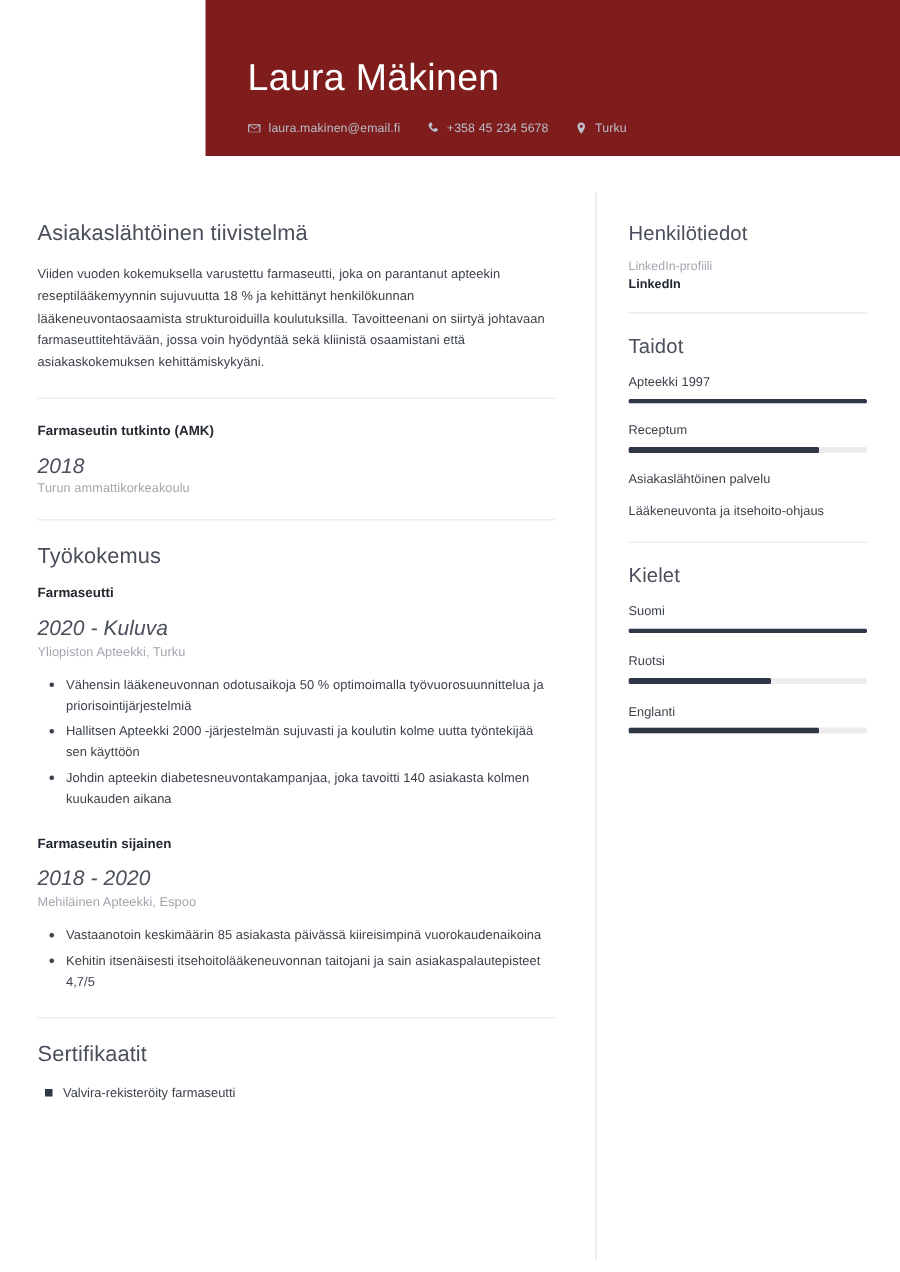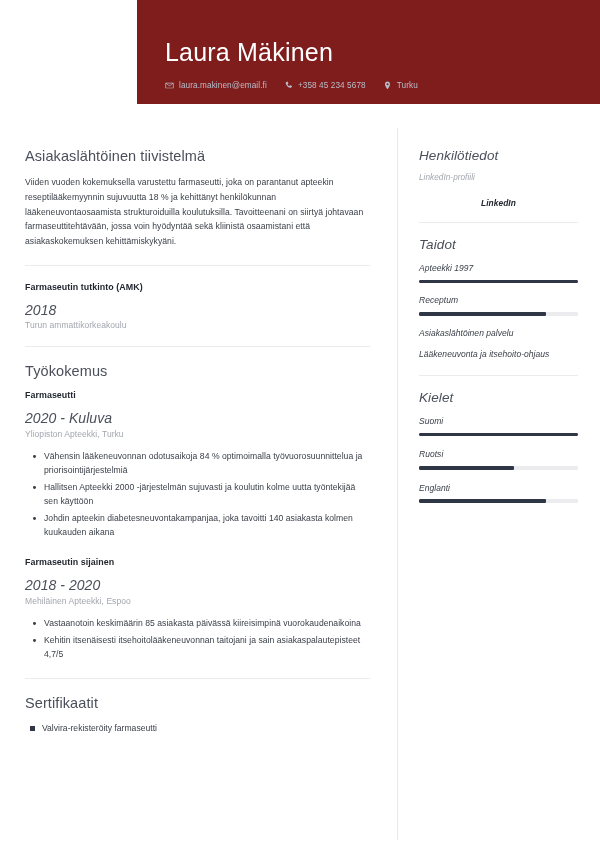--- a/index.html
+++ b/index.html
@@ -73,21 +73,20 @@
     width: 397px;
     box-sizing: border-box;
     padding: 20px 27px 0 25px;
   }
   .col-side {
     width: 203px;
     box-sizing: border-box;
     padding: 20px 22px 0 21px;
     border-left: 1px solid #e8e8ea;
     min-height: 712px;
-    font-style: italic;
   }
 
   
   .sec-title {
     font-size: 14.5px;
     font-weight: 400;
     color: #4a4f5a;
     margin: 0 0 11px 0;
     letter-spacing: 0.1px;
   }
@@ -188,23 +187,22 @@
   
   .info-label {
     font-size: 8.2px;
     color: #a2a6ad;
     letter-spacing: 0.05px;
   }
   .info-value {
     font-size: 8.4px;
     font-weight: 700;
     color: #23272f;
-    margin-top: 16px;
-    letter-spacing: 0.05px;
-    text-align: center;
+    margin-top: 2px;
+    letter-spacing: 0.05px;
   }
   .skill { margin-bottom: 11px; }
   .skill-name {
     font-size: 8.5px;
     color: #3b4049;
     line-height: 1.5;
     letter-spacing: 0.04px;
   }
   .bar-track {
     margin-top: 5px;
@@ -286,21 +284,21 @@
     <section>
       <h2 class="sec-title">Työkokemus</h2>
 
       <div class="entry">
         <div class="entry-head">
           <span class="entry-title">Farmaseutti</span>
           <span class="entry-date">2020 - Kuluva</span>
         </div>
         <div class="entry-sub">Yliopiston Apteekki, Turku</div>
         <ul class="bullets">
-          <li>Vähensin lääkeneuvonnan odotusaikoja 84 % optimoimalla työvuorosuunnittelua ja priorisointijärjestelmiä</li>
+          <li>Vähensin lääkeneuvonnan odotusaikoja 50 % optimoimalla työvuorosuunnittelua ja priorisointijärjestelmiä</li>
           <li>Hallitsen Apteekki 2000 -järjestelmän sujuvasti ja koulutin kolme uutta työntekijää sen käyttöön</li>
           <li>Johdin apteekin diabetesneuvontakampanjaa, joka tavoitti 140 asiakasta kolmen kuukauden aikana</li>
         </ul>
       </div>
 
       <div class="entry">
         <div class="entry-head">
           <span class="entry-title">Farmaseutin sijainen</span>
           <span class="entry-date">2018 - 2020</span>
         </div>

